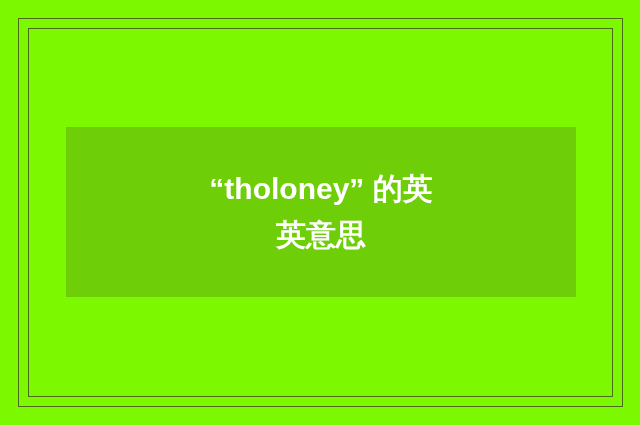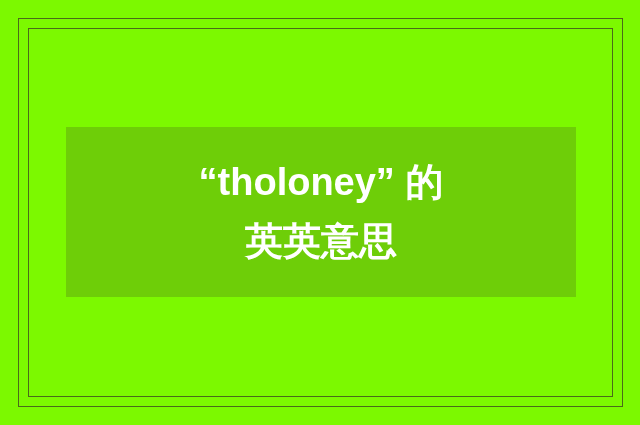--- a/index.html
+++ b/index.html
@@ -61,21 +61,21 @@
     justify-content: center;
   }
 
   .title-text {
     display: block;
     width: 250px;
     margin: 0;
     padding: 0;
     color: #ffffff;
     font-family: "Liberation Sans", "DejaVu Sans", sans-serif;
-    font-size: 38px;
+    font-size: 30px;
     font-weight: bold;
     line-height: 1.55;
     text-align: center;
     letter-spacing: 0px;
     word-break: break-all;
     overflow-wrap: break-word;
   }
 </style>
 </head>
 <body>

